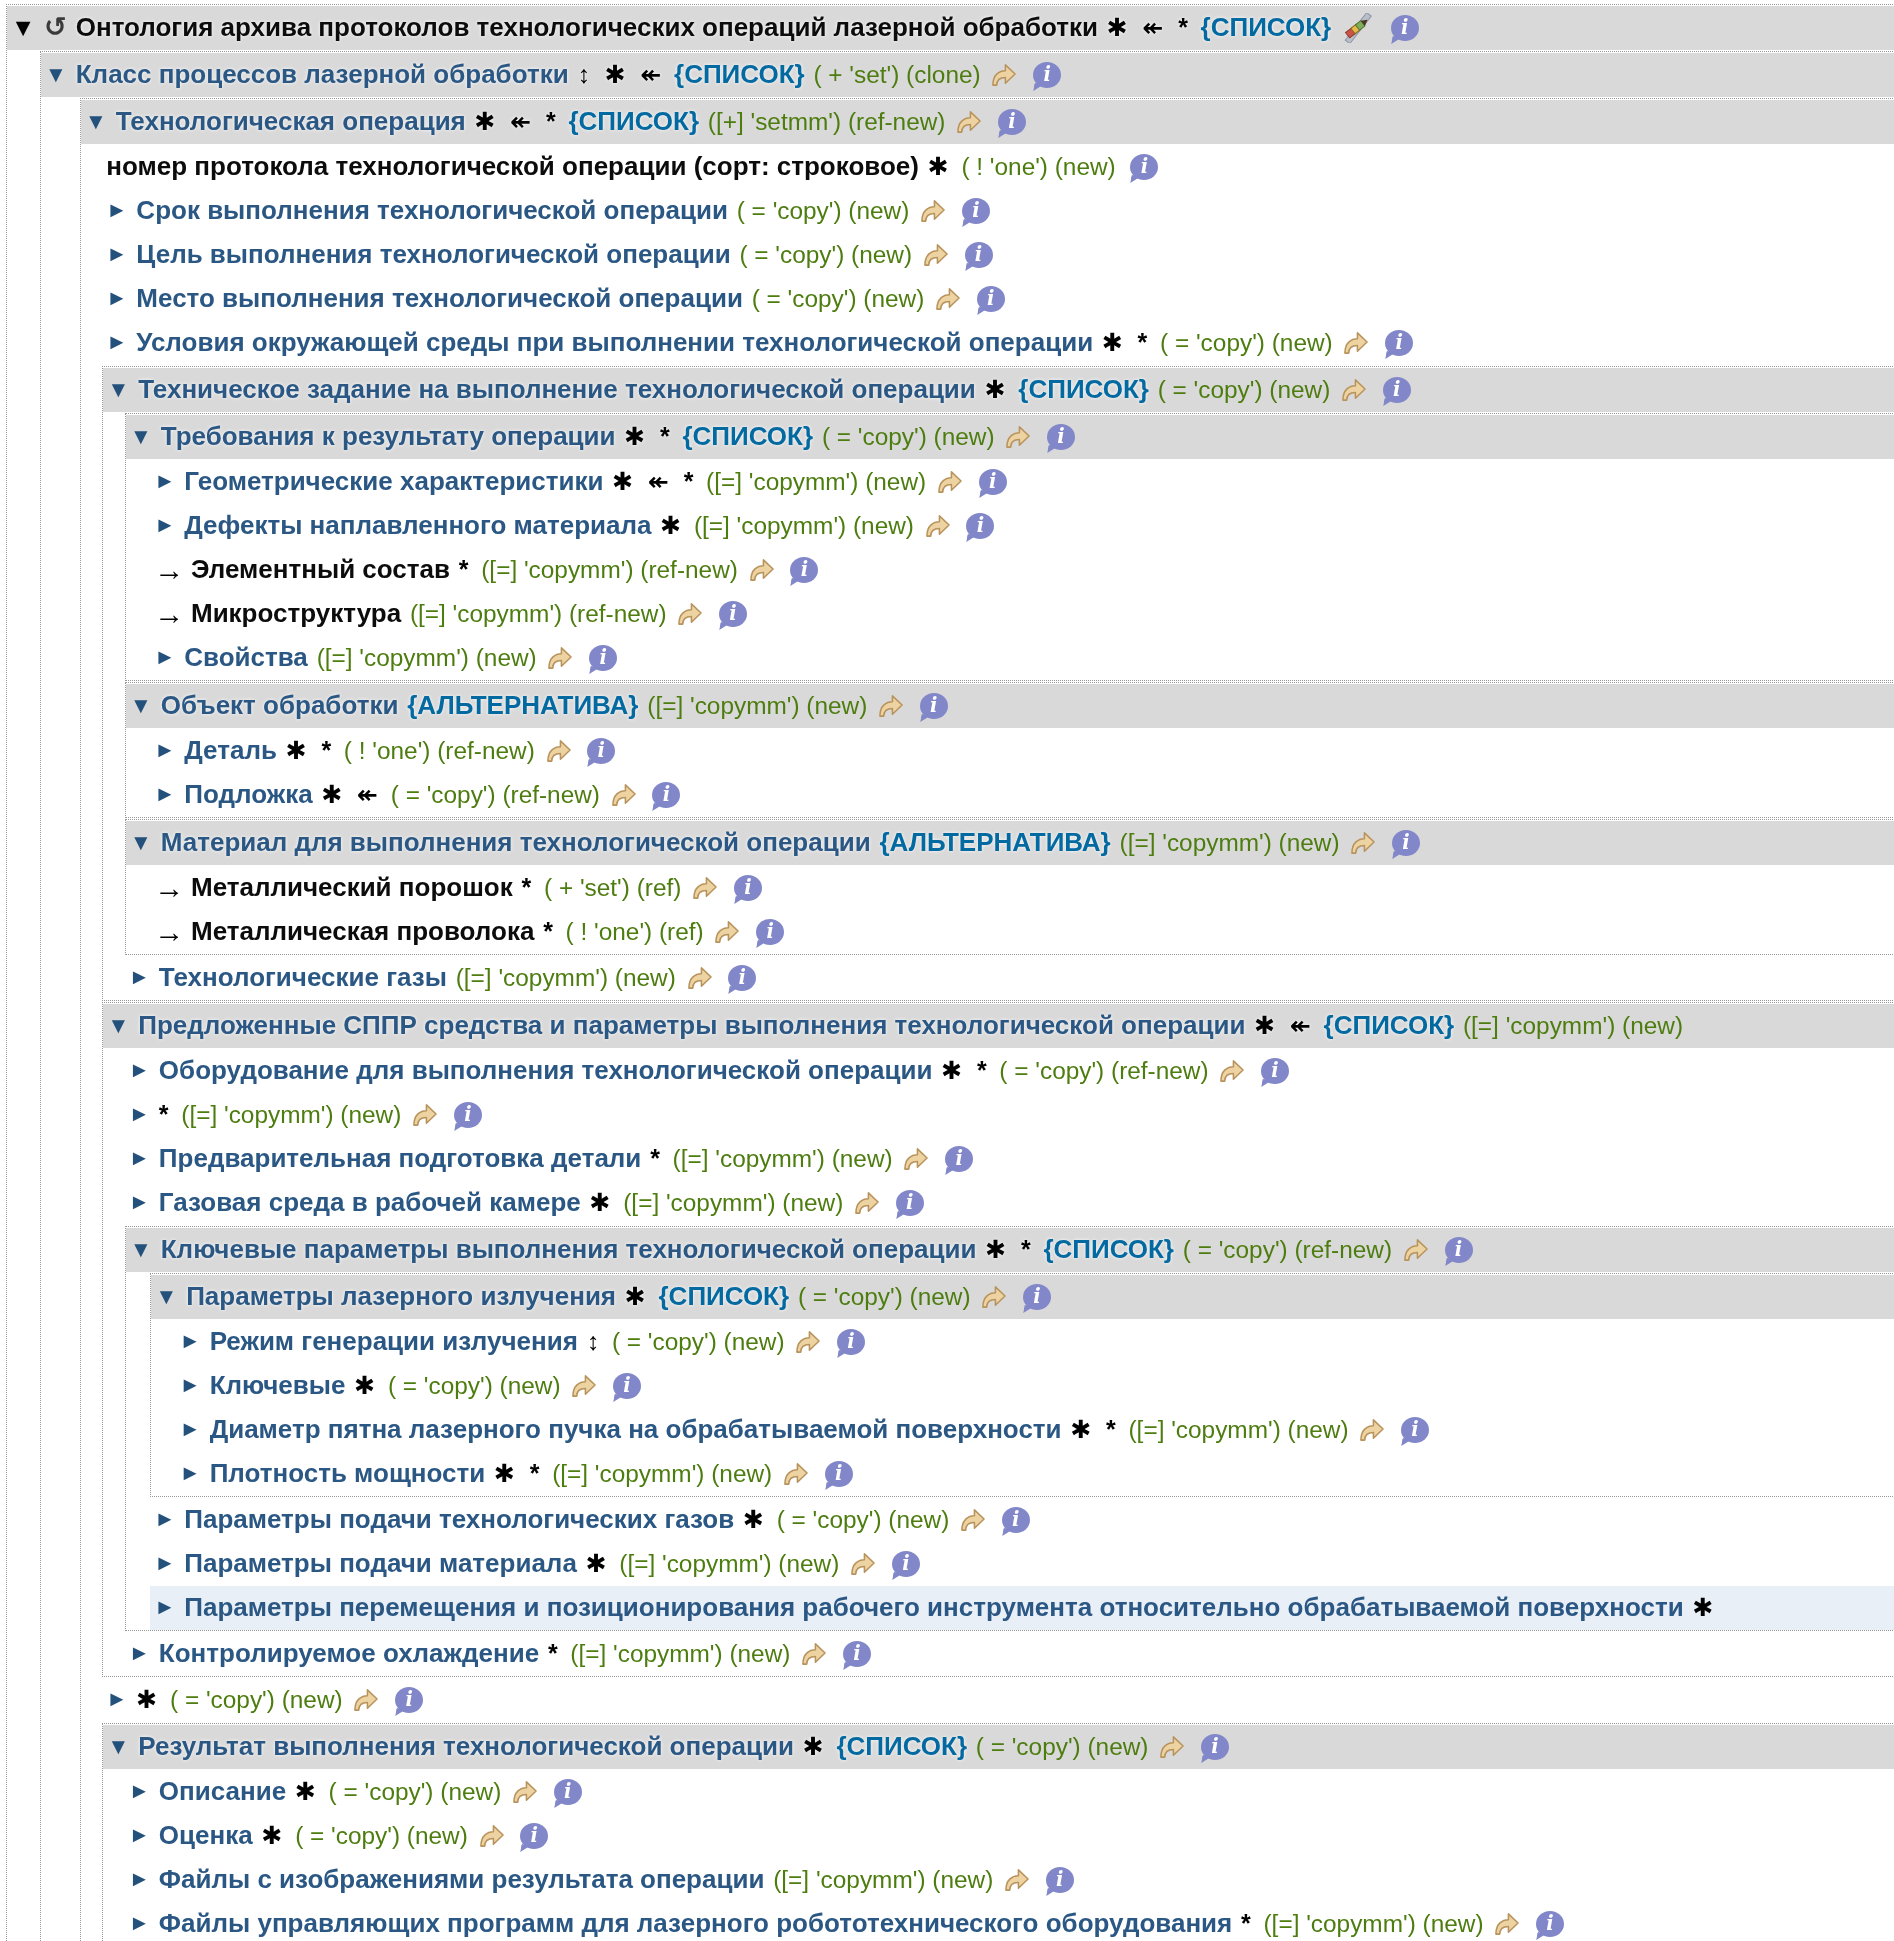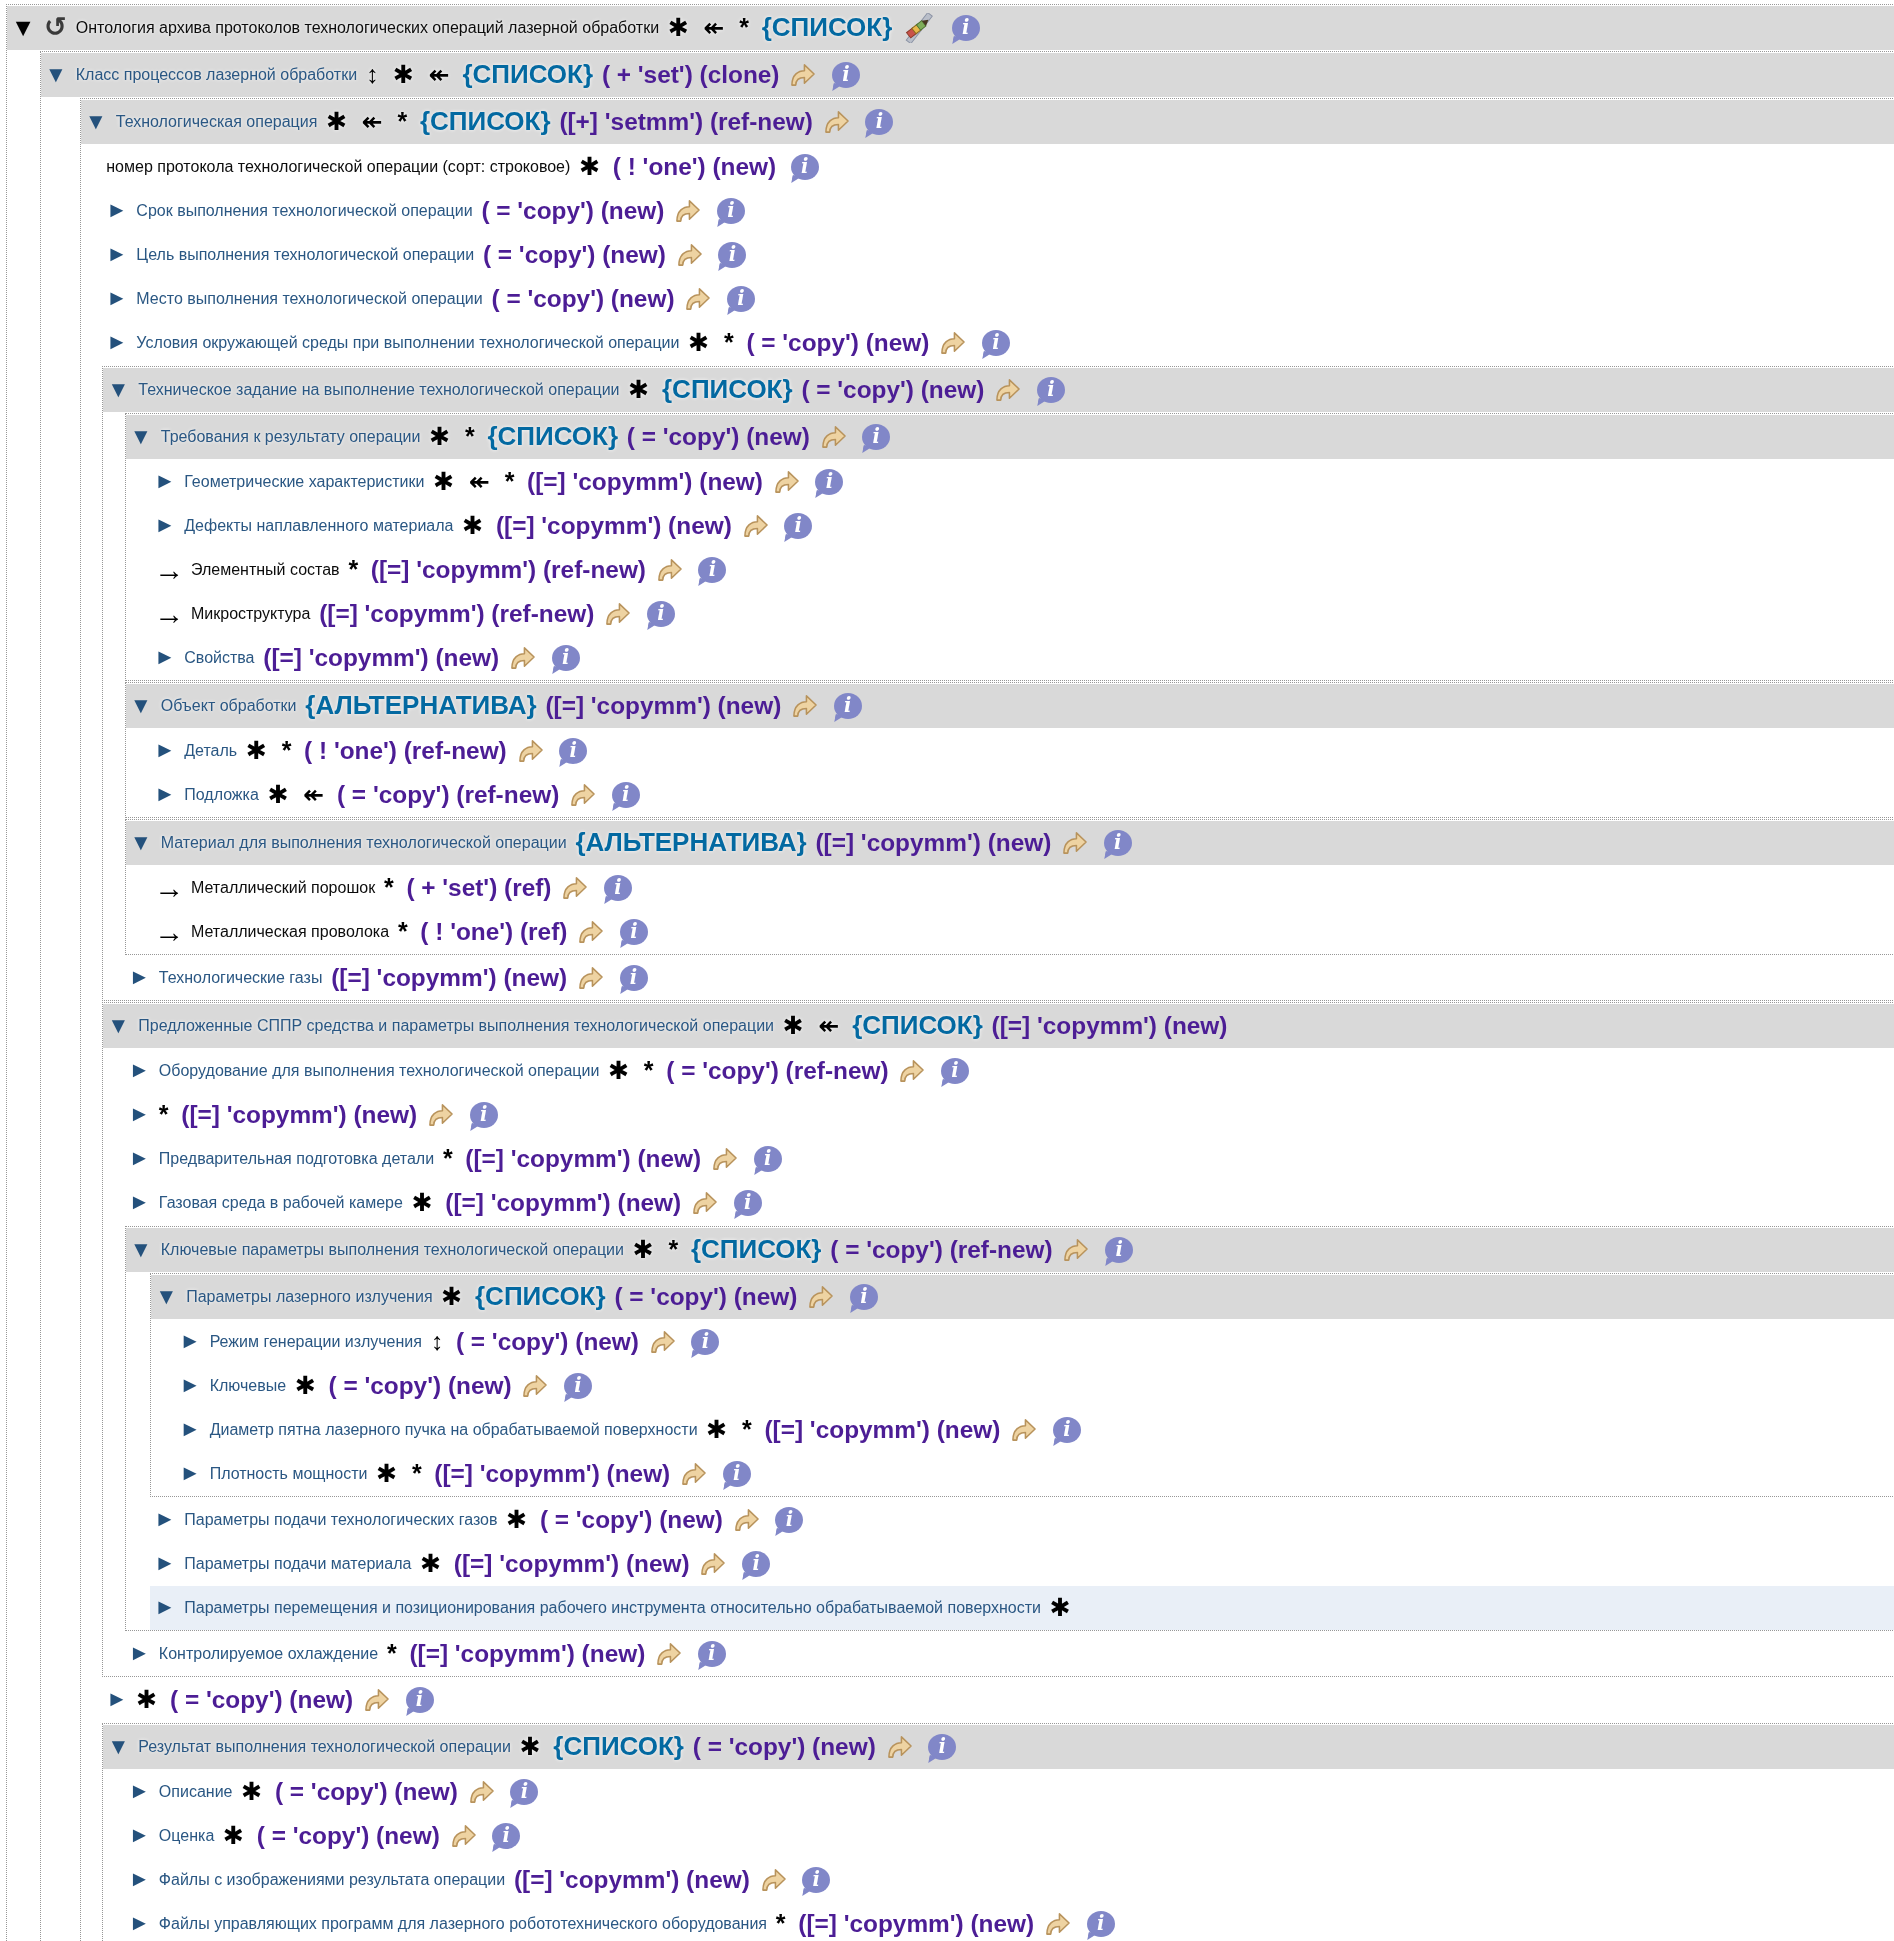--- a/index.html
+++ b/index.html
@@ -19,25 +19,25 @@
   .row{display:flex;align-items:center;height:44px;gap:8.8px;padding:0 3.9px;white-space:nowrap;background:#fff;overflow:hidden}
   .row.hdr{background:#d9d9d9;margin:1px 0}
   .row.hdr .name,.row.hdr .tag,.row.hdr .sym{text-shadow:0 0 3.9px rgba(255,255,255,.95)}
   .row.tint{background:#e9eff7}
   .m{font-weight:bold;flex:none;line-height:1}
   .m-down{color:#24517c;font-size:22.4px}
   .m-down.blacktri{color:#000;font-size:25px}
   .m-right{color:#24517c;font-size:21.5px}
   .m-arrow{color:#000;font-size:30px;margin-right:-2px}
   .reload{font-size:27px;font-weight:bold;color:#3a3a3a;flex:none;line-height:1}
-  .name{font-size:16px;font-weight:normal;color:#2a5783}
+  .name{font-size:26px;font-weight:bold;color:#2a5783}
   .name.black{color:#0c0c0c}
   .sym{font-size:25px;font-weight:bold;color:#000;letter-spacing:3.9px}
   .tag{font-size:26px;font-weight:bold;color:#0369a1}
-  .ann{font-size:24.4px;font-weight:bold;color:#4c1d95}
+  .ann{font-size:24.4px;font-weight:normal;color:#4d7c0f}
   .icon{flex:none;display:flex;align-items:center;justify-content:center}
   .info{
     width:28px;height:26px;background:#8187c8;border-radius:50%;
     color:#fff;font:italic bold 19.5px "DejaVu Serif",serif;
     display:flex;align-items:center;justify-content:center;position:relative;flex:none;margin-left:5.9px
   }
   .info::after{
     content:"";position:absolute;left:1px;bottom:-3.9px;width:0;height:0;
     border:4.9px solid transparent;border-top-color:#8187c8;border-left-color:#8187c8;
     transform:rotate(12deg)

